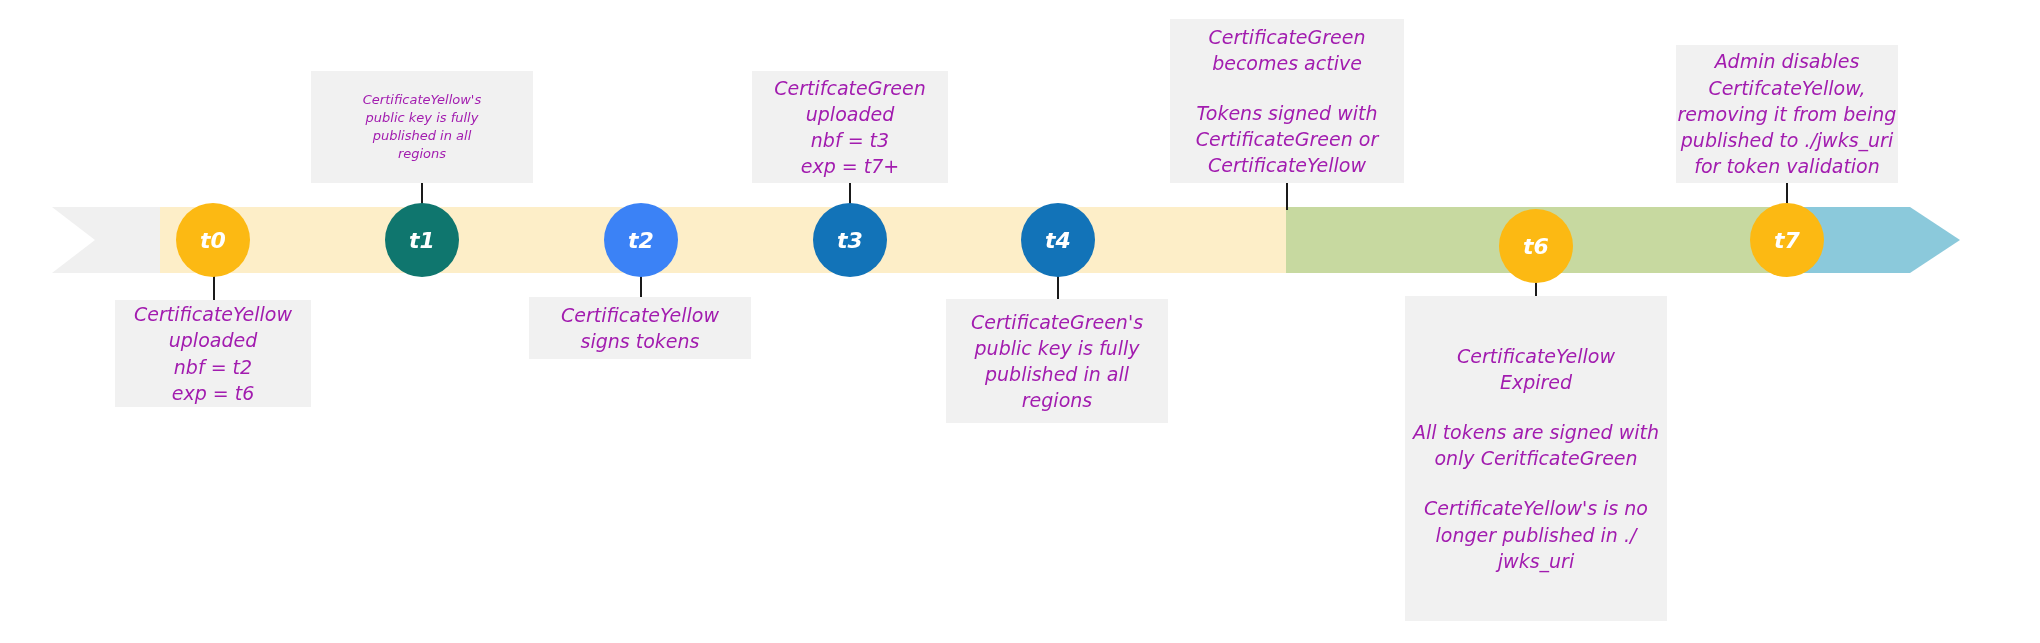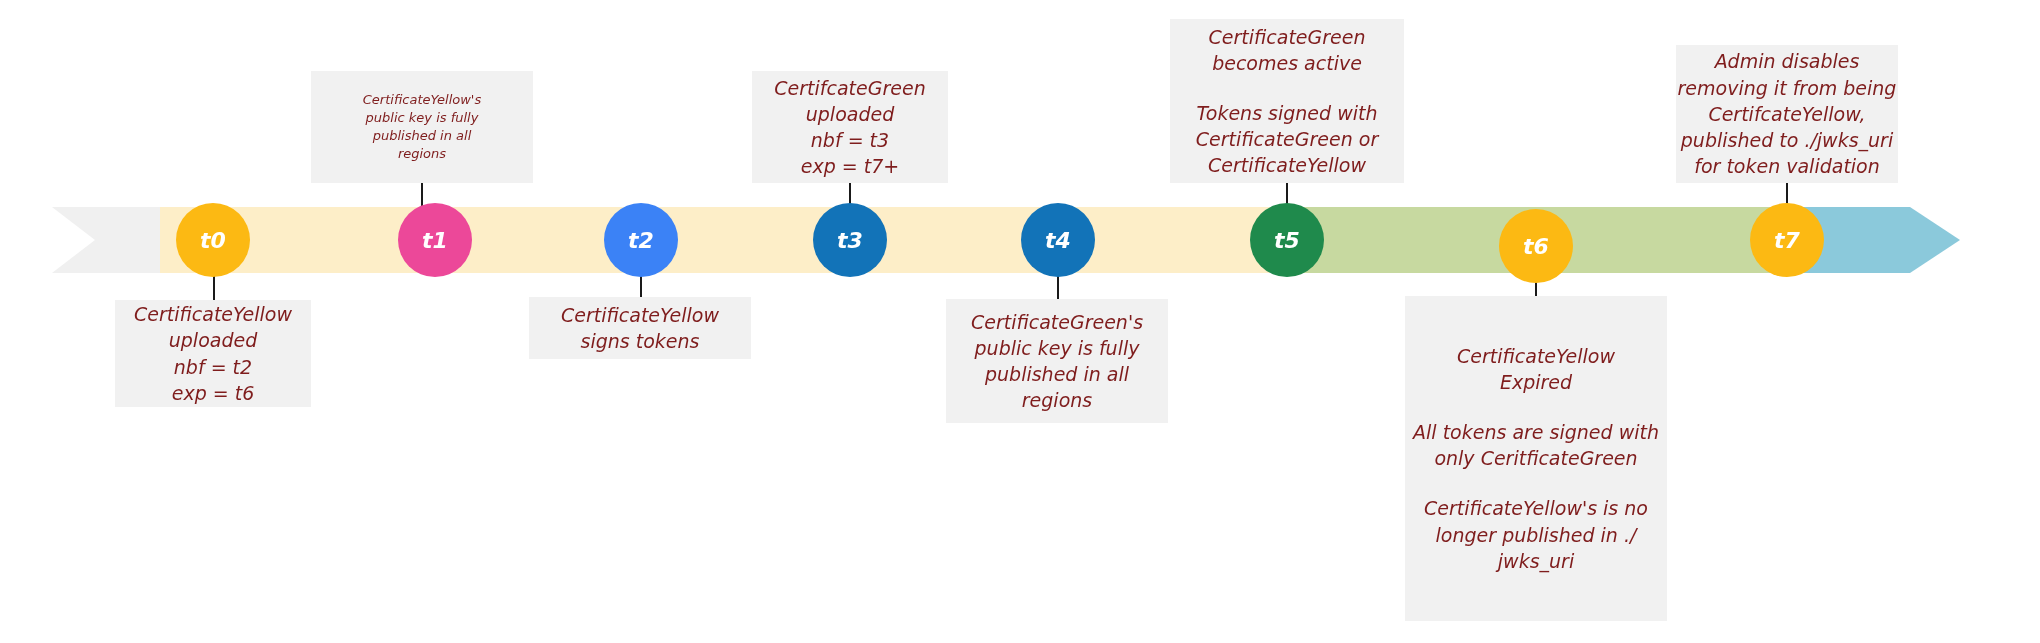--- a/index.html
+++ b/index.html
@@ -56,21 +56,21 @@
 
   
   .callout {
     position: absolute;
     background: #f1f1f1;
     box-sizing: border-box;
     display: flex;
     flex-direction: column;
     align-items: center;
     justify-content: center;
-    color: #7f1d1d;
+    color: #a21caf;
     font-style: italic;
     text-align: center;
     line-height: 1.38;
   }
   .callout p {
     margin: 0;
     padding: 0;
     width: 100%;
   }
   .callout p + p {
@@ -101,34 +101,31 @@
   <div class="connector" style="left:640px; top:272px; height:26px;"></div>
   <div class="connector" style="left:849px; top:183px; height:27px;"></div>
   <div class="connector" style="left:1057px; top:272px; height:27px;"></div>
   <div class="connector" style="left:1286px; top:183px; height:27px;"></div>
   <div class="connector" style="left:1535px; top:272px; height:24px;"></div>
   <div class="connector" style="left:1786px; top:183px; height:27px;"></div>
 
   <div class="node" style="left:176px; top:203px; width:74px; height:74px; background:#fcb913; font-size:22px;">
     <span>t0</span>
   </div>
-  <div class="node" style="left:398px; top:203px; width:74px; height:74px; background:#ec4899; font-size:22px;">
+  <div class="node" style="left:385px; top:203px; width:74px; height:74px; background:#0f766e; font-size:22px;">
     <span>t1</span>
   </div>
   <div class="node" style="left:604px; top:203px; width:74px; height:74px; background:#3b82f6; font-size:22px;">
     <span>t2</span>
   </div>
   <div class="node" style="left:813px; top:203px; width:74px; height:74px; background:#1273b8; font-size:22px;">
     <span>t3</span>
   </div>
   <div class="node" style="left:1021px; top:203px; width:74px; height:74px; background:#1273b8; font-size:22px;">
     <span>t4</span>
-  </div>
-  <div class="node" style="left:1250px; top:203px; width:74px; height:74px; background:#1f8a4c; font-size:22px;">
-    <span>t5</span>
   </div>
   <div class="node" style="left:1499px; top:209px; width:74px; height:74px; background:#fcb913; font-size:22px;">
     <span>t6</span>
   </div>
   <div class="node" style="left:1750px; top:203px; width:74px; height:74px; background:#fcb913; font-size:22px;text-align:center;">
     <span>t7</span>
   </div>
 
   <div class="callout" style="left:115px; top:300px; width:196px; height:107px; font-size:19px;">
     <p class="tight">CertificateYellow</p>
@@ -186,19 +183,19 @@
     </p>
     <p>
       <span>CertificateYellow's is no</span><br>
       <span>longer published in ./</span><br>
       <span>jwks_uri</span>
     </p>
   </div>
 
   <div class="callout" style="left:1676px; top:45px; width:222px; height:138px; font-size:19px;">
     <p class="tight">Admin disables</p>
+    <p class="tight">CertifcateYellow,</p>
     <p class="tight">removing it from being</p>
-    <p class="tight">CertifcateYellow,</p>
     <p class="tight">published to ./jwks_uri</p>
     <p class="tight">for token validation</p>
   </div>
 
 </div>
 
 </body></html>

